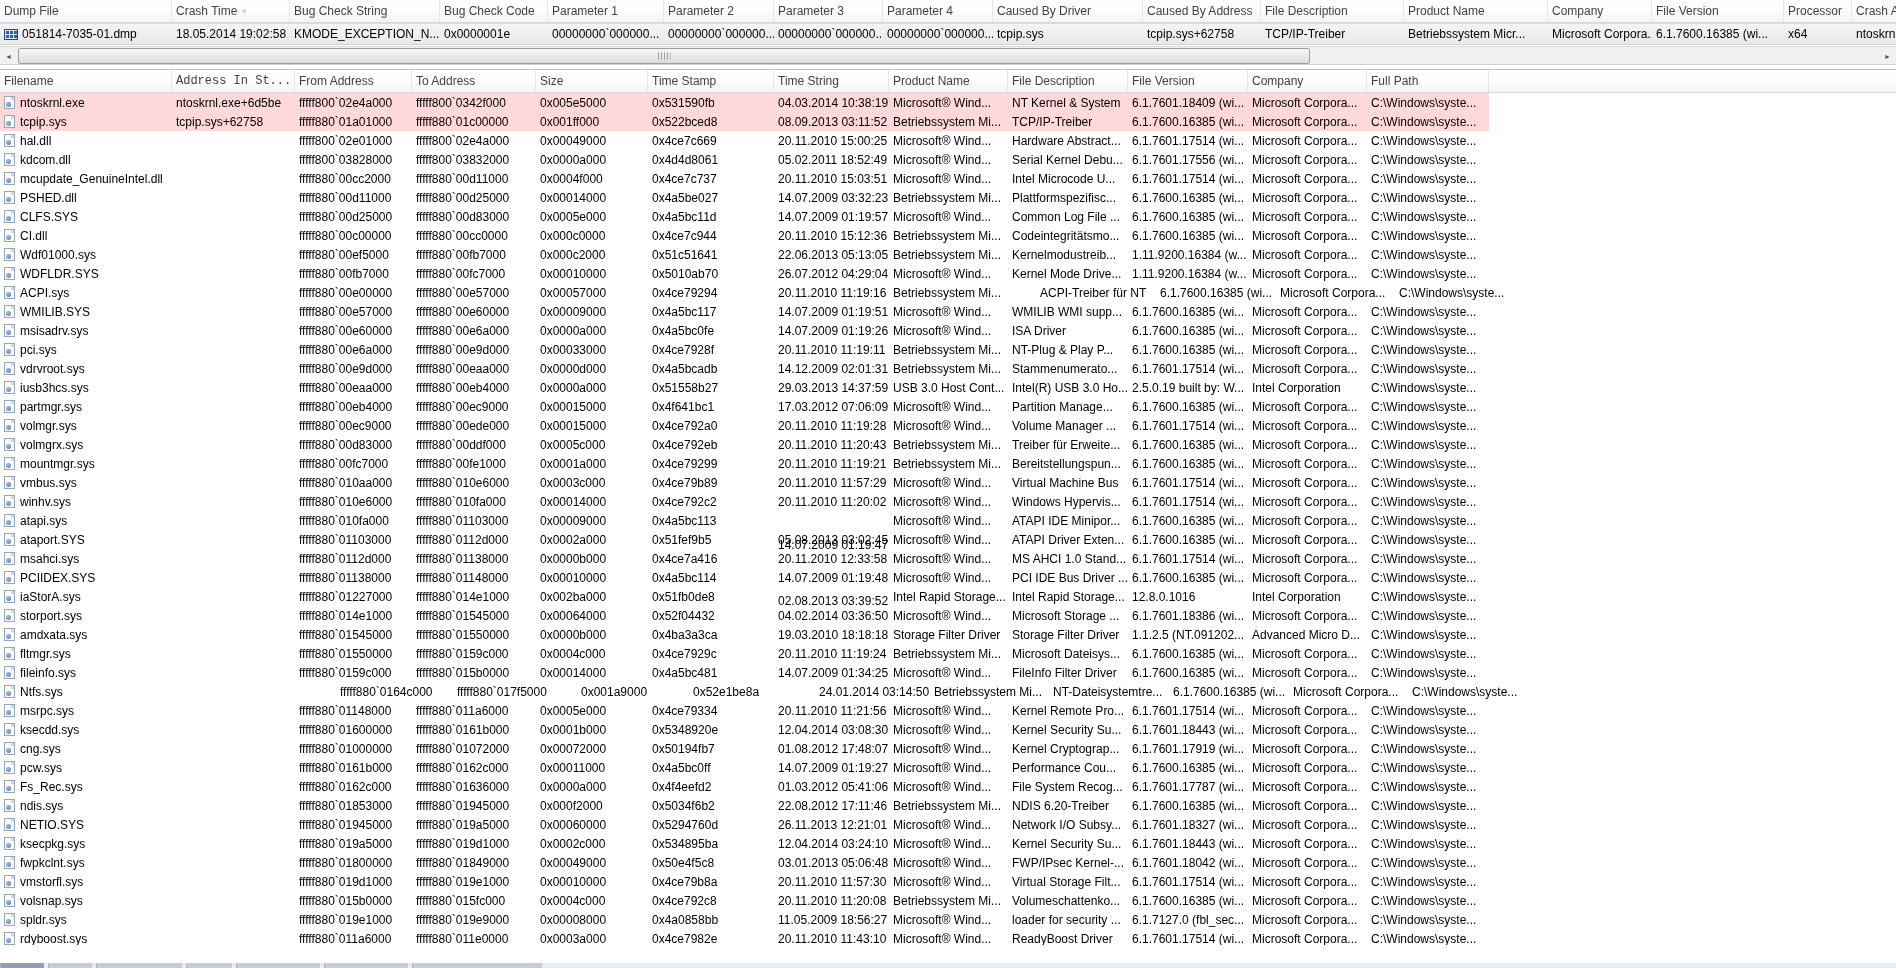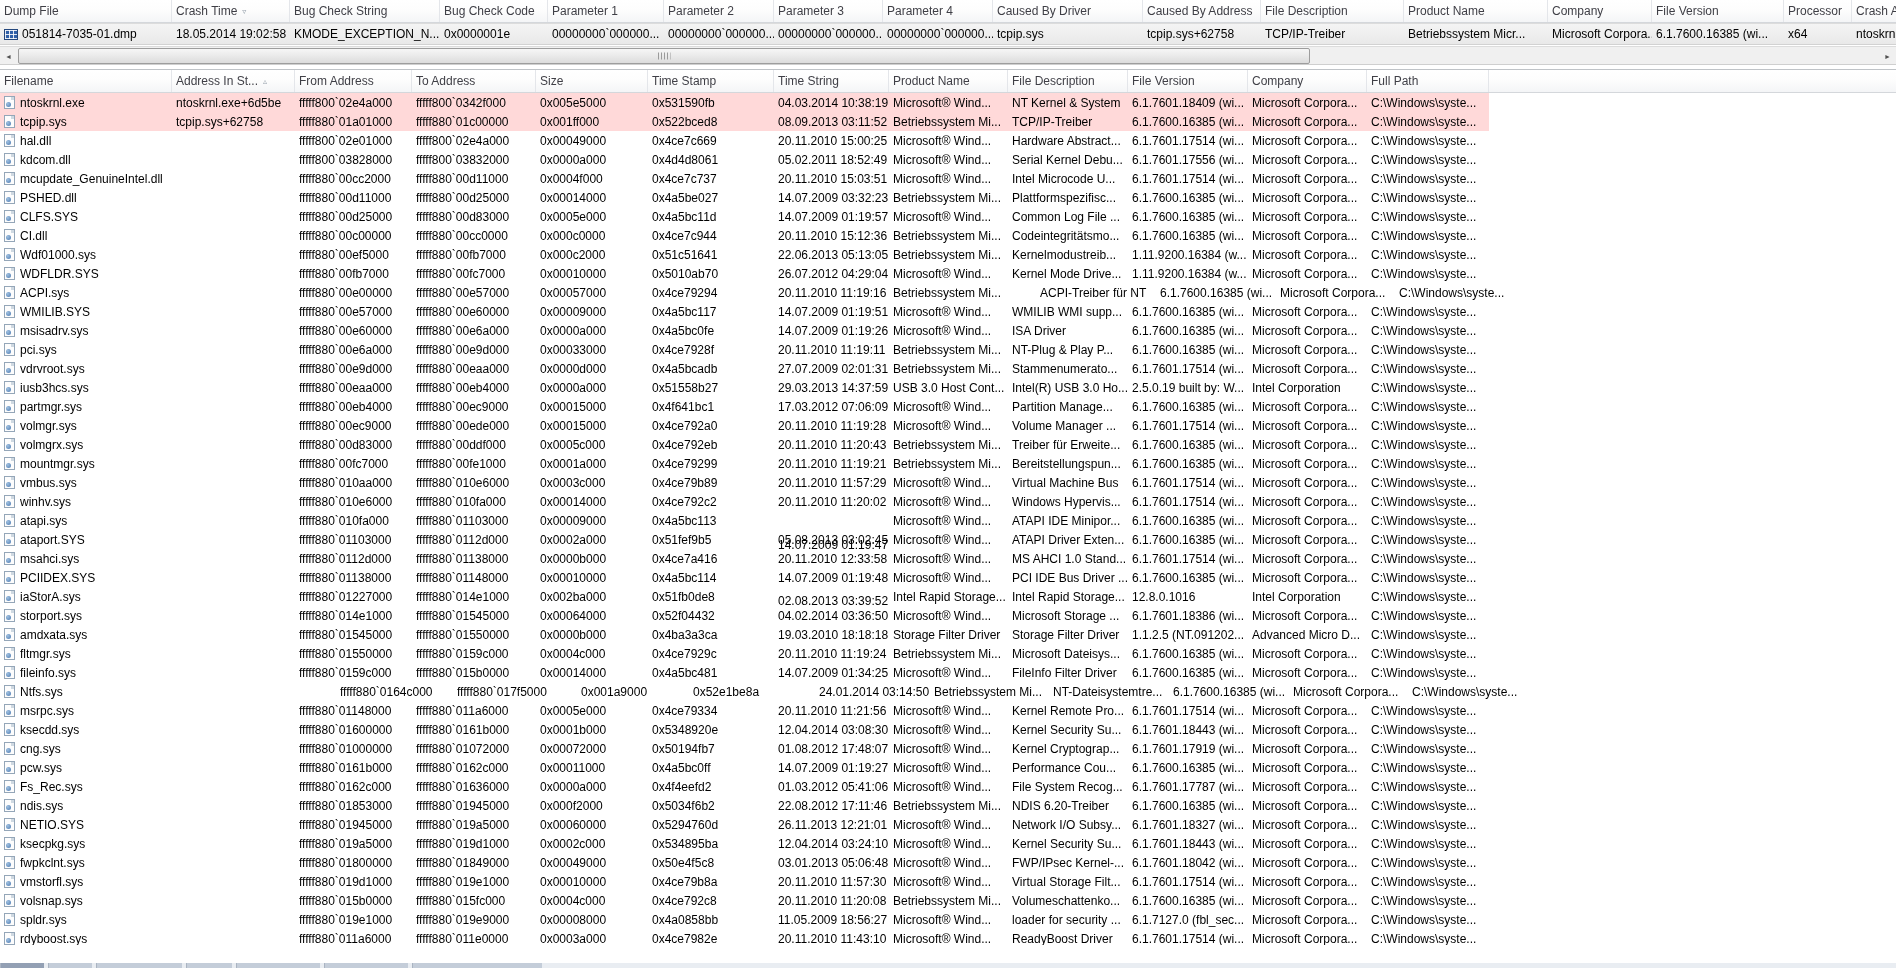--- a/index.html
+++ b/index.html
@@ -187,21 +187,21 @@
       <div id="scroll-grip"></div>
     </div>
     <div class="scroll-btn" id="scroll-right">►</div>
   </div>
 
   <div id="lower-pane">
     <div class="header-band" id="lower-header">
         <div class="hcell" style="width: 172px;">
           <span>Filename</span>
         </div>
-        <div class="hcell" style="width: 123px;">
+        <div class="hcell" style="width: 123px; font-family: Liberation Mono, monospace;">
           <span>Address In St...</span>
           <span class="sort">▵</span>
         </div>
         <div class="hcell" style="width: 117px;">
           <span>From Address</span>
         </div>
         <div class="hcell" style="width: 124px;">
           <span>To Address</span>
         </div>
         <div class="hcell" style="width: 112px;">
@@ -471,21 +471,21 @@
         <div class="lrow">
           <div class="cell" style="width: 172px;">
             <span class="file-icon"></span>
             <span>vdrvroot.sys</span>
           </div>
           <div class="cell" style="width: 123px;"></div>
           <div class="cell" style="width: 117px;">fffff880`00e9d000</div>
           <div class="cell" style="width: 124px;">fffff880`00eaa000</div>
           <div class="cell" style="width: 112px;">0x0000d000</div>
           <div class="cell" style="width: 126px;">0x4a5bcadb</div>
-          <div class="cell" style="width: 115px;">27.07.2009 02:01:31</div>
+          <div class="cell" style="width: 115px;">14.12.2009 02:01:31</div>
           <div class="cell" style="width: 119px;">Betriebssystem Mi...</div>
           <div class="cell" style="width: 120px;">Stammenumerato...</div>
           <div class="cell" style="width: 120px;">6.1.7601.17514 (wi...</div>
           <div class="cell" style="width: 119px;">Microsoft Corpora...</div>
           <div class="cell" style="width: 122px;">C:\Windows\syste...</div>
         </div>
         <div class="lrow">
           <div class="cell" style="width: 172px;">
             <span class="file-icon"></span>
             <span>iusb3hcs.sys</span>

